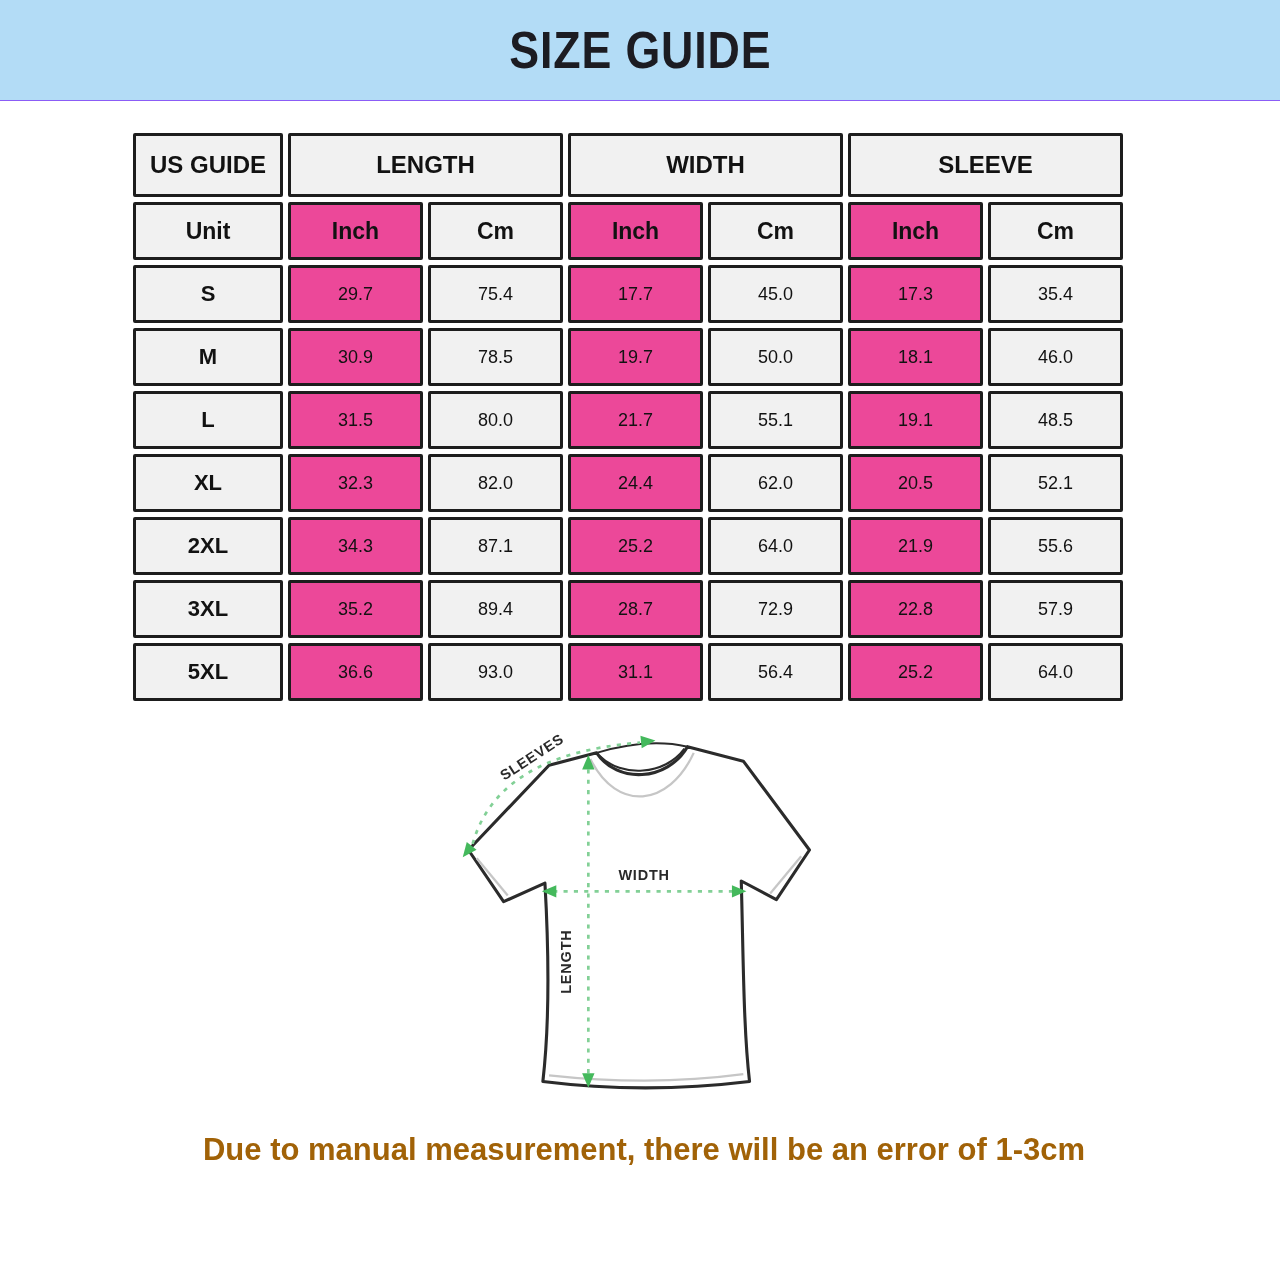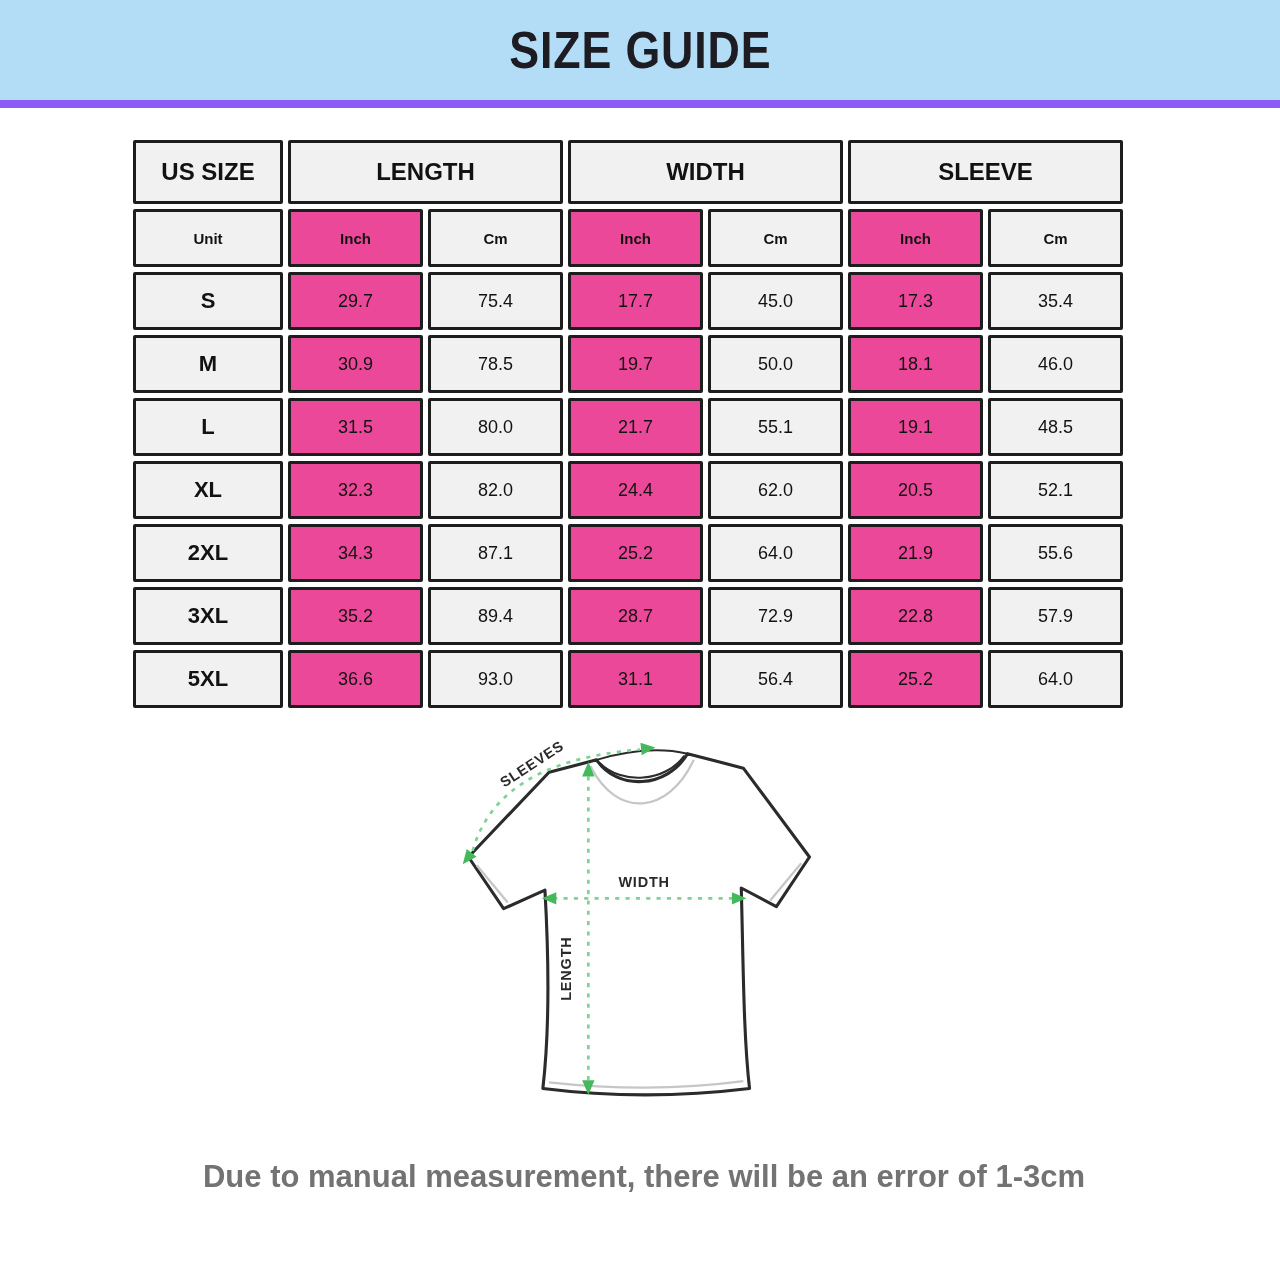--- a/index.html
+++ b/index.html
@@ -4,59 +4,59 @@
 <style>
   html,body { margin:0; padding:0; }
   body {
     width:1280px; height:1280px; background:#ffffff;
     font-family:"Liberation Sans", sans-serif; color:#111;
     overflow:hidden;
   }
   
   .banner {
     height:100px; background:#b3dcf6;
-    border-bottom:8px solid #8b5cf6;
+    border-bottom:1px solid #8b5cf6;
     display:flex; align-items:center; justify-content:center;
   }
   .banner h1 {
     margin:0; font-size:52px; font-weight:800; color:#1c1c22;
     letter-spacing:1px; transform:scaleX(0.86); display:inline-block;
     white-space:nowrap;
   }
   
   .size-table {
     margin:27px 0 0 128px; width:1000px;
     border-collapse:separate; border-spacing:5px; table-layout:fixed;
   }
   .size-table col.size-col { width:150px; }
   .size-table col.val-col  { width:135px; }
   .size-table th, .size-table td {
     border:3px solid #1d1d1d; border-radius:2px;
     text-align:center; vertical-align:middle; padding:0;
     background:#f1f1f1; color:#121212;
   }
   .size-table th.group   { height:58px; font-size:24px; font-weight:700; }
-  .size-table .unit-row th { height:52px; font-size:15px; font-weight:700; }
+  .size-table .unit-row th { height:52px; font-size:23px; font-weight:700; }
   .size-table td { height:52px; font-size:18px; font-weight:500; }
   .size-table td.size-cell { font-weight:700; font-size:22px; }
   .size-table .inch-col { background:#ec4899; }
   
   .diagram { margin-top:22px; display:flex; justify-content:center; }
   .diagram svg { display:block; }
   .shirt-line   { fill:#ffffff; stroke:#2b2b2b; stroke-width:3; stroke-linejoin:round; }
   .detail-line  { fill:none; stroke:#2b2b2b; stroke-width:2; }
   .shadow-line  { fill:none; stroke:#c6c6c6; stroke-width:2.2; }
   .measure-line { fill:none; stroke:#82d096; stroke-width:2.6; stroke-dasharray:4 6; }
   .arrow-head   { fill:#44b95c; stroke:none; }
   .measure-label{ fill:#2a2a2a; font-size:14px; font-weight:700; letter-spacing:0.8px;
                   font-family:"Liberation Sans", sans-serif; }
   
   .footnote {
-    margin-top:56px; text-align:center;
-    font-size:31px; font-weight:700; color:#737373;padding-left:8px;
+    margin-top:36px; text-align:center;
+    font-size:31px; font-weight:700; color:#a16207;padding-left:8px;
   }
 </style>
 </head>
 <body>
 
 <header class="banner">
   <h1>SIZE GUIDE</h1>
 </header>
 
 <table class="size-table">
@@ -64,21 +64,21 @@
     <col class="size-col">
     <col class="val-col">
       <col class="val-col">
     <col class="val-col">
       <col class="val-col">
     <col class="val-col">
       <col class="val-col">
   </colgroup>
   <thead>
     <tr>
-      <th class="group">US SIZE</th>
+      <th class="group">US GUIDE</th>
       <th class="group" colspan="2">LENGTH</th>
       <th class="group" colspan="2">WIDTH</th>
       <th class="group" colspan="2">SLEEVE</th>
     </tr>
     <tr class="unit-row">
       <th>Unit</th>
       <th class="inch-col">Inch</th>
       <th>Cm</th>
       <th class="inch-col">Inch</th>
       <th>Cm</th>

